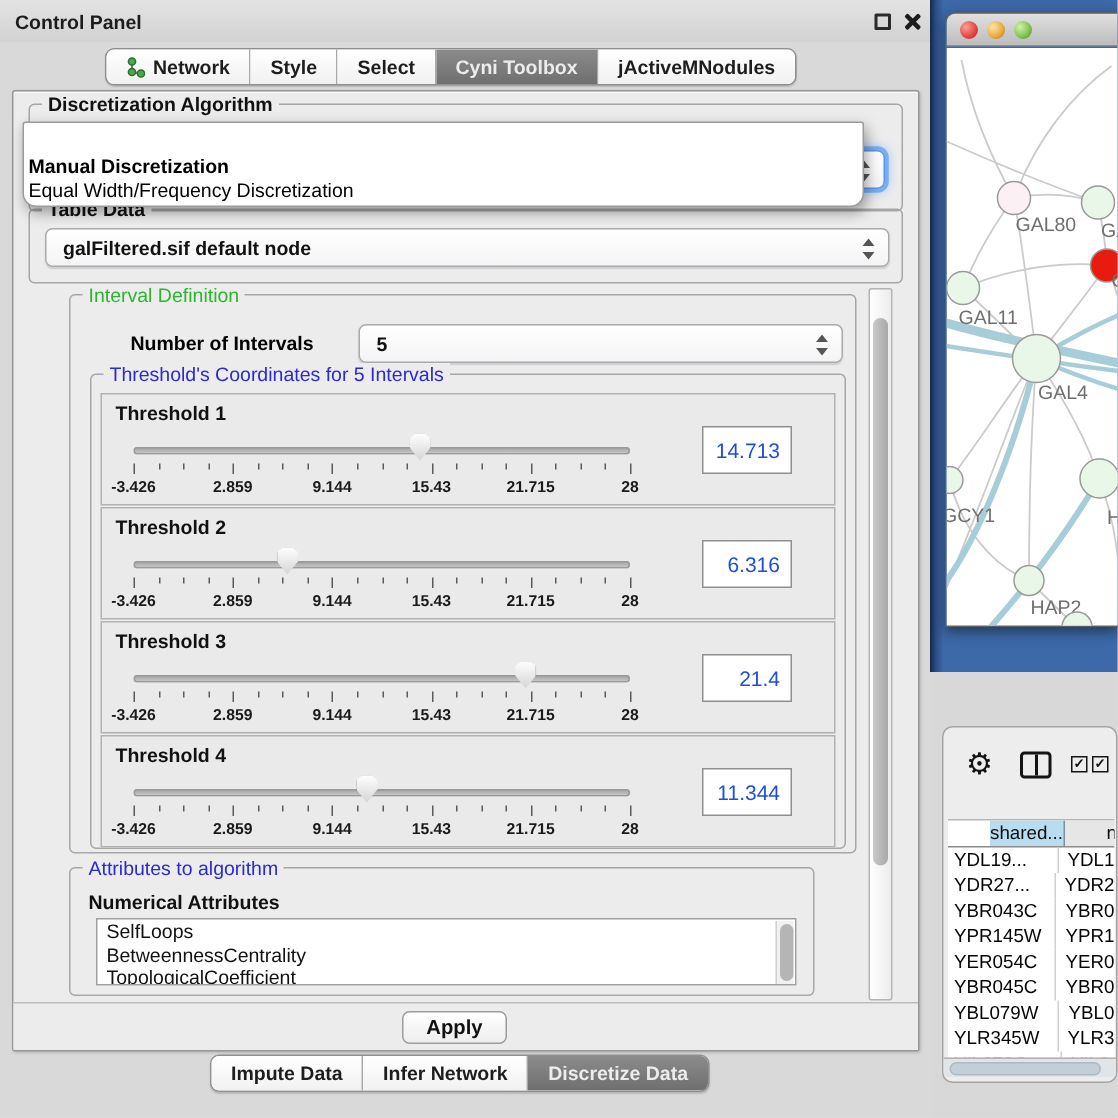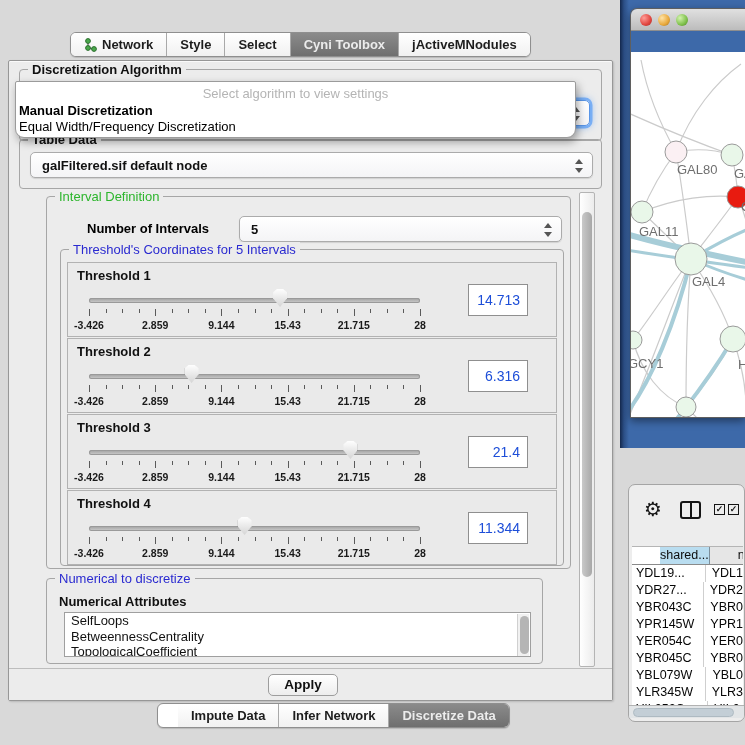--- a/index.html
+++ b/index.html
@@ -89,21 +89,21 @@
      background:linear-gradient(to right,#14284c 0px,#2c4f86 4px,#3d69a9 9px,#3d69a9 100%); }
   .mac-window { position:absolute; left:10px; top:8px; width:115px; height:410px;
      border:1px solid #5f5f5f; border-right:none; border-radius:7px 0 0 0; overflow:hidden;
      box-shadow:0 3px 9px rgba(0,0,0,.45); }
   .mw-titlebar { position:absolute; left:0; top:0; width:100%; height:22px;
      background:linear-gradient(#e0e0e0,#bcbcbc); border-bottom:1px solid #8e8e8e; }
   .traffic { position:absolute; top:5px; width:12px; height:12px; border-radius:50%; }
   .tl-red { left:9px; background:radial-gradient(circle at 4px 4px,#ff9d97,#e0443e 60%,#9c2f2a); }
   .tl-yellow { left:27px; background:radial-gradient(circle at 4px 4px,#ffe3a6,#e8a83b 60%,#9c6e1f); }
   .tl-green { left:45px; background:radial-gradient(circle at 4px 4px,#d2f3ad,#7ec04b 60%,#4a7f27); }
-  .mw-canvas { position:absolute; left:0; top:23px; width:115px; height:387px; background:#fff;margin-top:20px; }
+  .mw-canvas { position:absolute; left:0; top:23px; width:115px; height:387px; background:#fff; }
 
   .tp-bar { position:absolute; left:0; top:448px; width:125px; height:34px; background:#e3e3e3; border-top:1px solid #aaa; }
   .tp-bar-title { position:absolute; left:12px; top:10px; font-size:13px; color:#1c1c1c; }
   .tp-box { position:absolute; left:8px; top:484px; width:117px; height:238px; background:#ededed;
      border:1px solid #a5a5a5; border-radius:7px; overflow:hidden; }
   .gear-icon { position:absolute; left:15px; top:14px; font-family:"DejaVu Sans",sans-serif; font-size:20px; color:#141414; line-height:20px; }
   .split-icon { position:absolute; left:51px; top:16px; width:21px; height:18px; border:2px solid #141414; border-radius:3px; }
   .split-icon::before { content:""; position:absolute; left:7.5px; top:0; width:2px; height:14px; background:#141414; }
   .chk-icon { position:absolute; top:19px; width:11px; height:11px; border:1.6px solid #141414; font-size:9px; font-weight:700;
      color:#141414; line-height:9px; text-align:center; }
@@ -117,20 +117,25 @@
   .tp-c2 { flex:1; font-size:12.5px; color:#060606; line-height:16.5px; padding-left:6px; white-space:nowrap; }
   .tp-hscroll { position:absolute; left:0px; top:220px; width:115px; height:13px; background:#e2e5e7; border-top:1px solid #b2b2b2; }
   .tp-hthumb { position:absolute; left:4px; top:1.5px; width:101px; height:9px; background:#c3ced6; border-radius:5px; border:1px solid #aebac2; }
 
   svg text { font-family:"Liberation Sans",sans-serif; }
 </style>
 </head>
 <body>
 
 <div id="control-panel">
+  <div class="cp-titlebar">
+    <div class="cp-title">Control Panel</div>
+    <div class="icon-float" style="left:583px;"></div>
+    <div class="icon-x" style="left:601px;"></div>
+  </div>
 
   <div class="seg-group" style="left:70px; top:32px;">
     <div class="seg">
       <svg width="13" height="14" viewBox="0 0 13 14">
         <line x1="4" y1="3" x2="4" y2="10" stroke="#777" stroke-width="1.4"></line>
         <line x1="4" y1="10" x2="10" y2="11" stroke="#777" stroke-width="1.4"></line>
         <circle cx="4" cy="3" r="2.4" fill="#49a84b" stroke="#2c6e2e"></circle>
         <circle cx="4" cy="10" r="2.4" fill="#49a84b" stroke="#2c6e2e"></circle>
         <circle cx="10" cy="11" r="2.4" fill="#49a84b" stroke="#2c6e2e"></circle>
       </svg>
@@ -156,21 +161,20 @@
       <div class="group-title t-black">Discretization Algorithm</div>
       <div class="combo focused" style="left:12px; top:30px; width:558px;">
         <div class="combo-arrows">
             <div class="arr-up"></div>
             <div class="arr-dn"></div>
           </div>
       </div>
     </div>
 
     <div class="popup">
-      <div class="popup-prompt">Select algorithm to view settings</div>
       <div class="popup-opt1">Manual Discretization</div>
       <div class="popup-opt2">Equal Width/Frequency Discretization</div>
     </div>
 
     <div class="group" style="left:10px; top:78px; width:583px; height:50px;">
       <div class="group-title t-black">Table Data</div>
       <div class="combo" style="left:10px; top:12px; width:563px;">
         <div class="combo-text">galFiltered.sif default node</div>
         <div class="combo-arrows">
             <div class="arr-up"></div>
@@ -332,21 +336,21 @@
                 <div class="sl-label" style="left: 285.8px;">21.715</div>
                 <div class="sl-label" style="left: 352px;">28</div>
                 <div class="sl-handle" style="left: 169.568px;"></div>
               </div>
             <div class="thr-value">11.344</div>
           </div>
         </div>
       </div>
 
       <div class="group" style="left:31px; top:387px; width:497px; height:86px;">
-        <div class="group-title t-blue">Numerical to discretize</div>
+        <div class="group-title t-blue">Attributes to algorithm</div>
         <div class="abs" style="left:12px; top:15px; font-size:13px; font-weight:700; color:#111;">Numerical Attributes</div>
         <div class="attr-list" style="left:17px; top:33px; width:467px; height:45px;">
           <div id="attr-items">
               <div class="attr-item">SelfLoops</div>
               <div class="attr-item">BetweennessCentrality</div>
               <div class="attr-item">TopologicalCoefficient</div>
             </div>
           <div class="list-scroll">
               <div class="list-thumb"></div>
             </div>
@@ -356,21 +360,21 @@
 
     <div class="vscroll">
       <div class="vscroll-thumb"></div>
     </div>
 
     <div class="apply-strip">
       <div class="apply-btn">Apply</div>
     </div>
   </div>
 
-  <div class="seg-group" style="left:157px; top:703px;padding-left:20px;">
+  <div class="seg-group" style="left:140px; top:703px;">
     <div class="seg">
         <span>Impute Data</span>
       </div>
     <div class="seg">
         <span>Infer Network</span>
       </div>
     <div class="seg selected">
         <span>Discretize Data</span>
       </div>
   </div>

